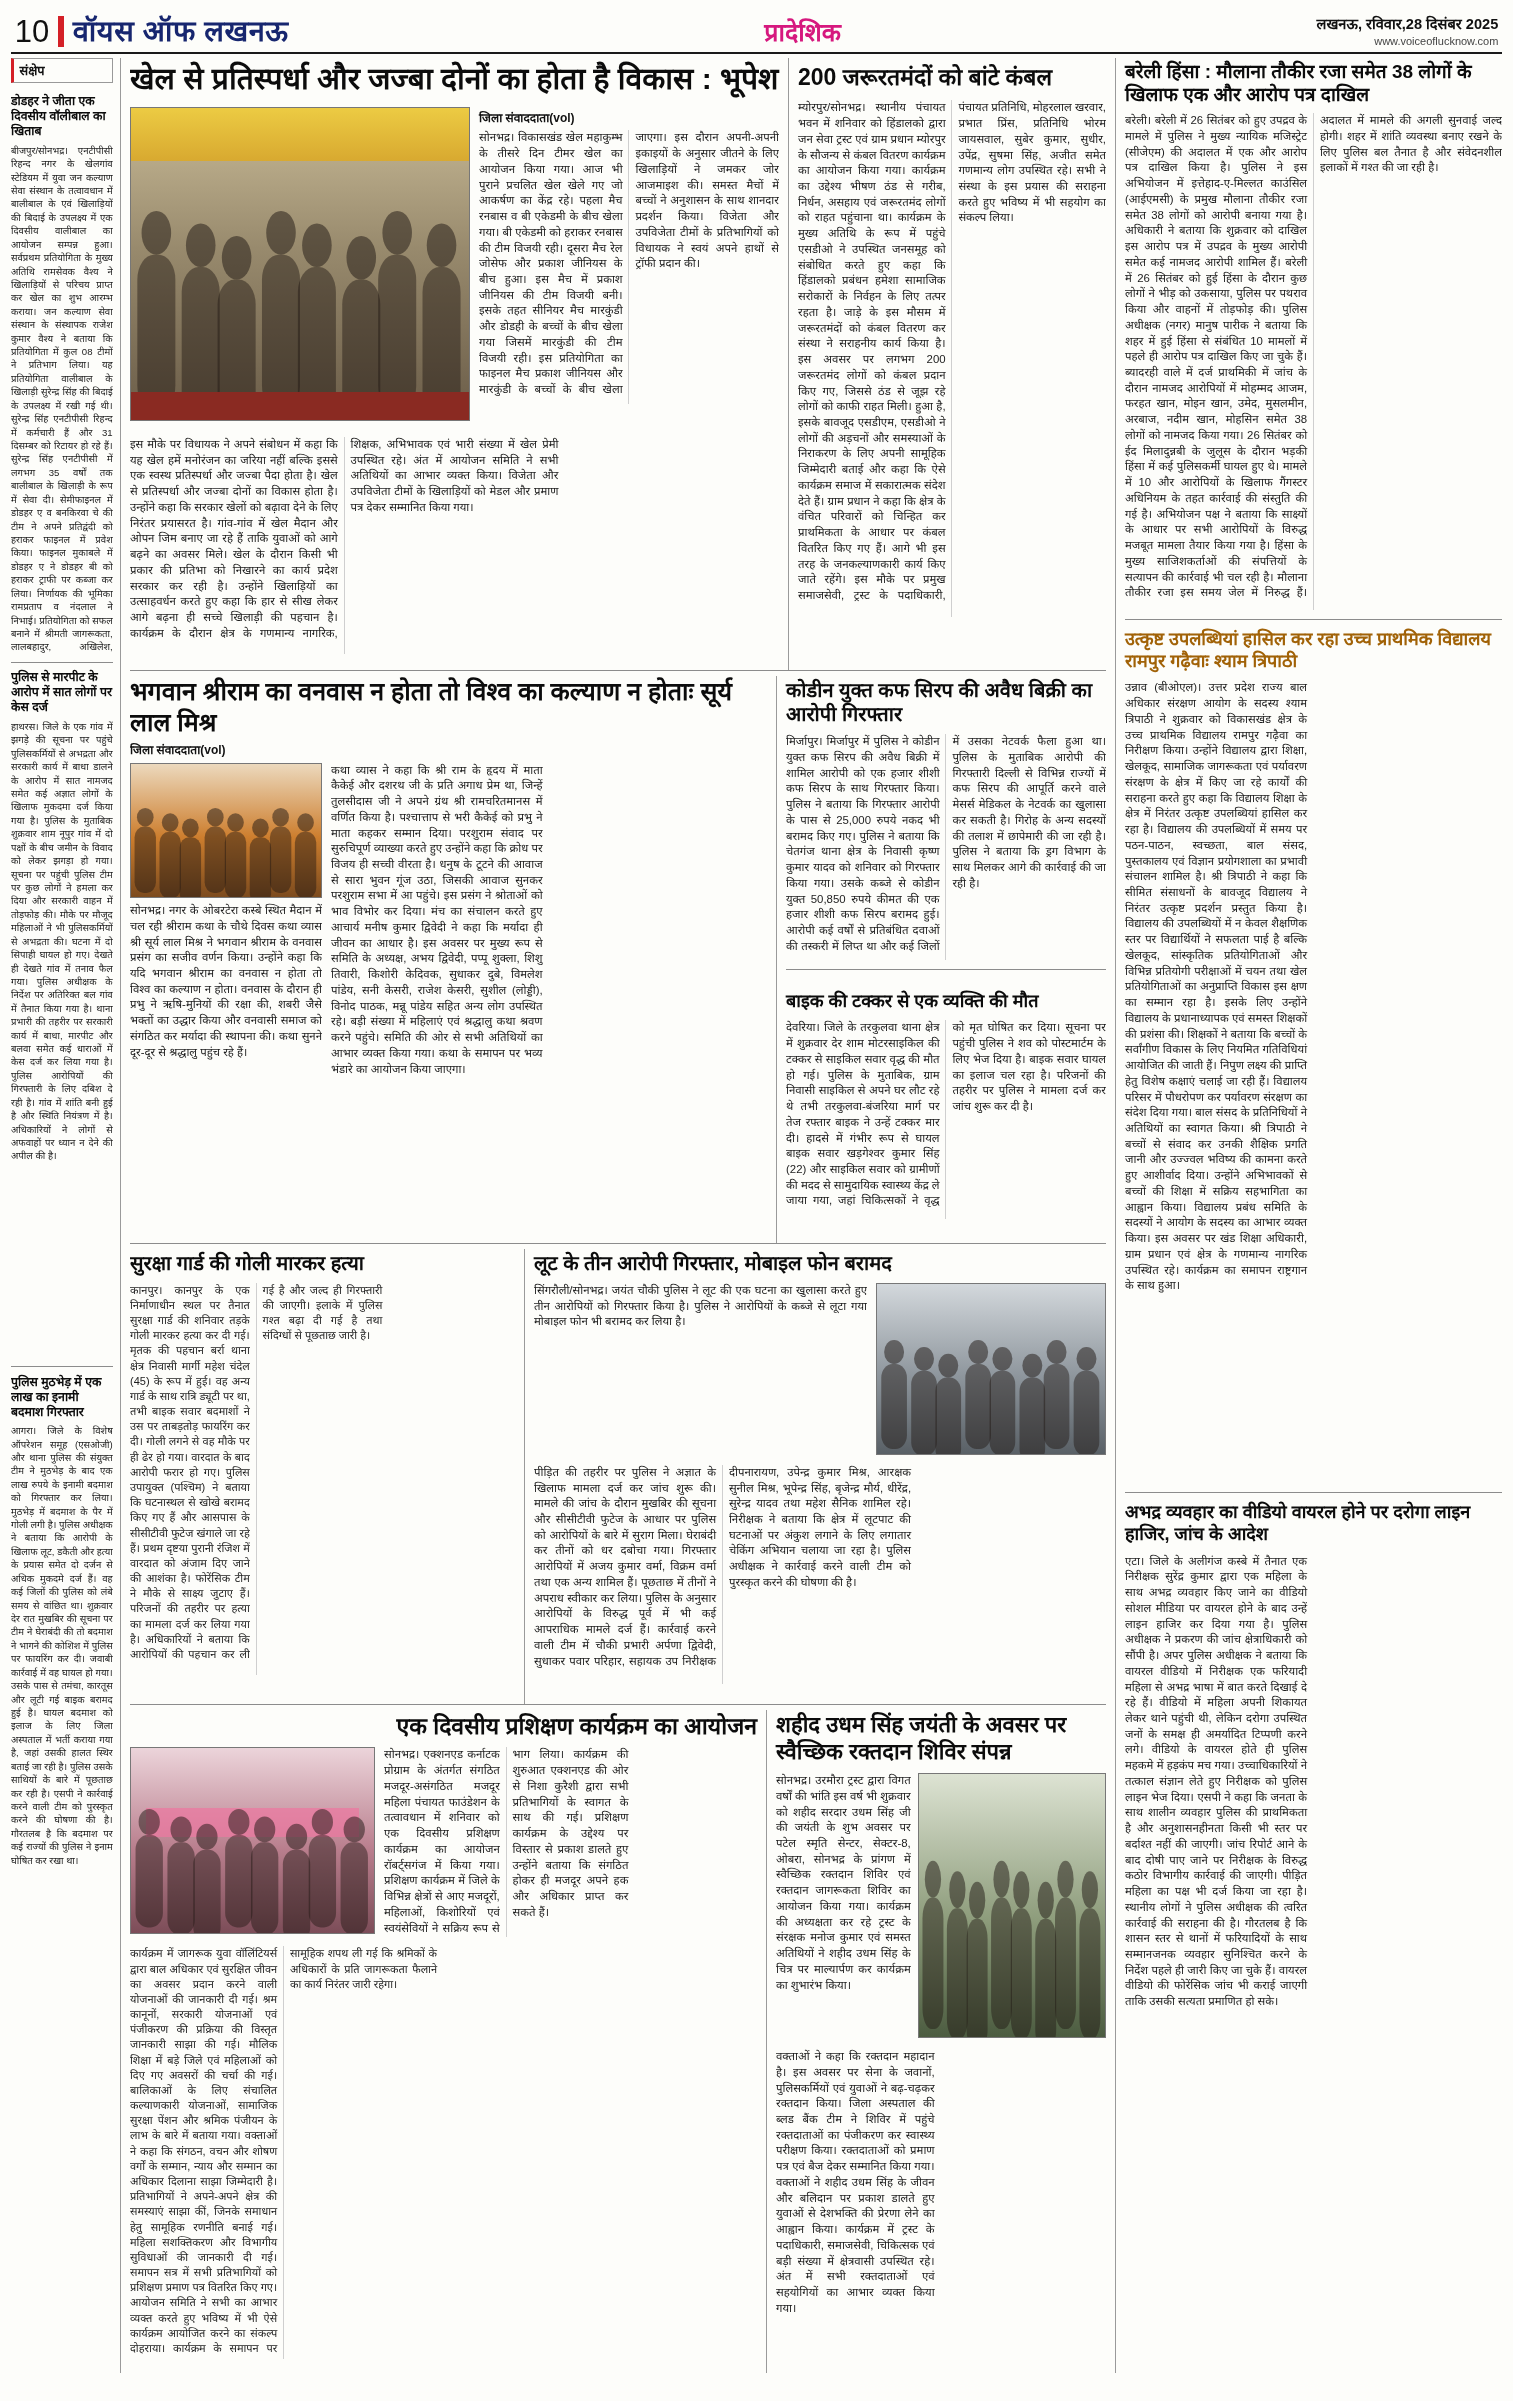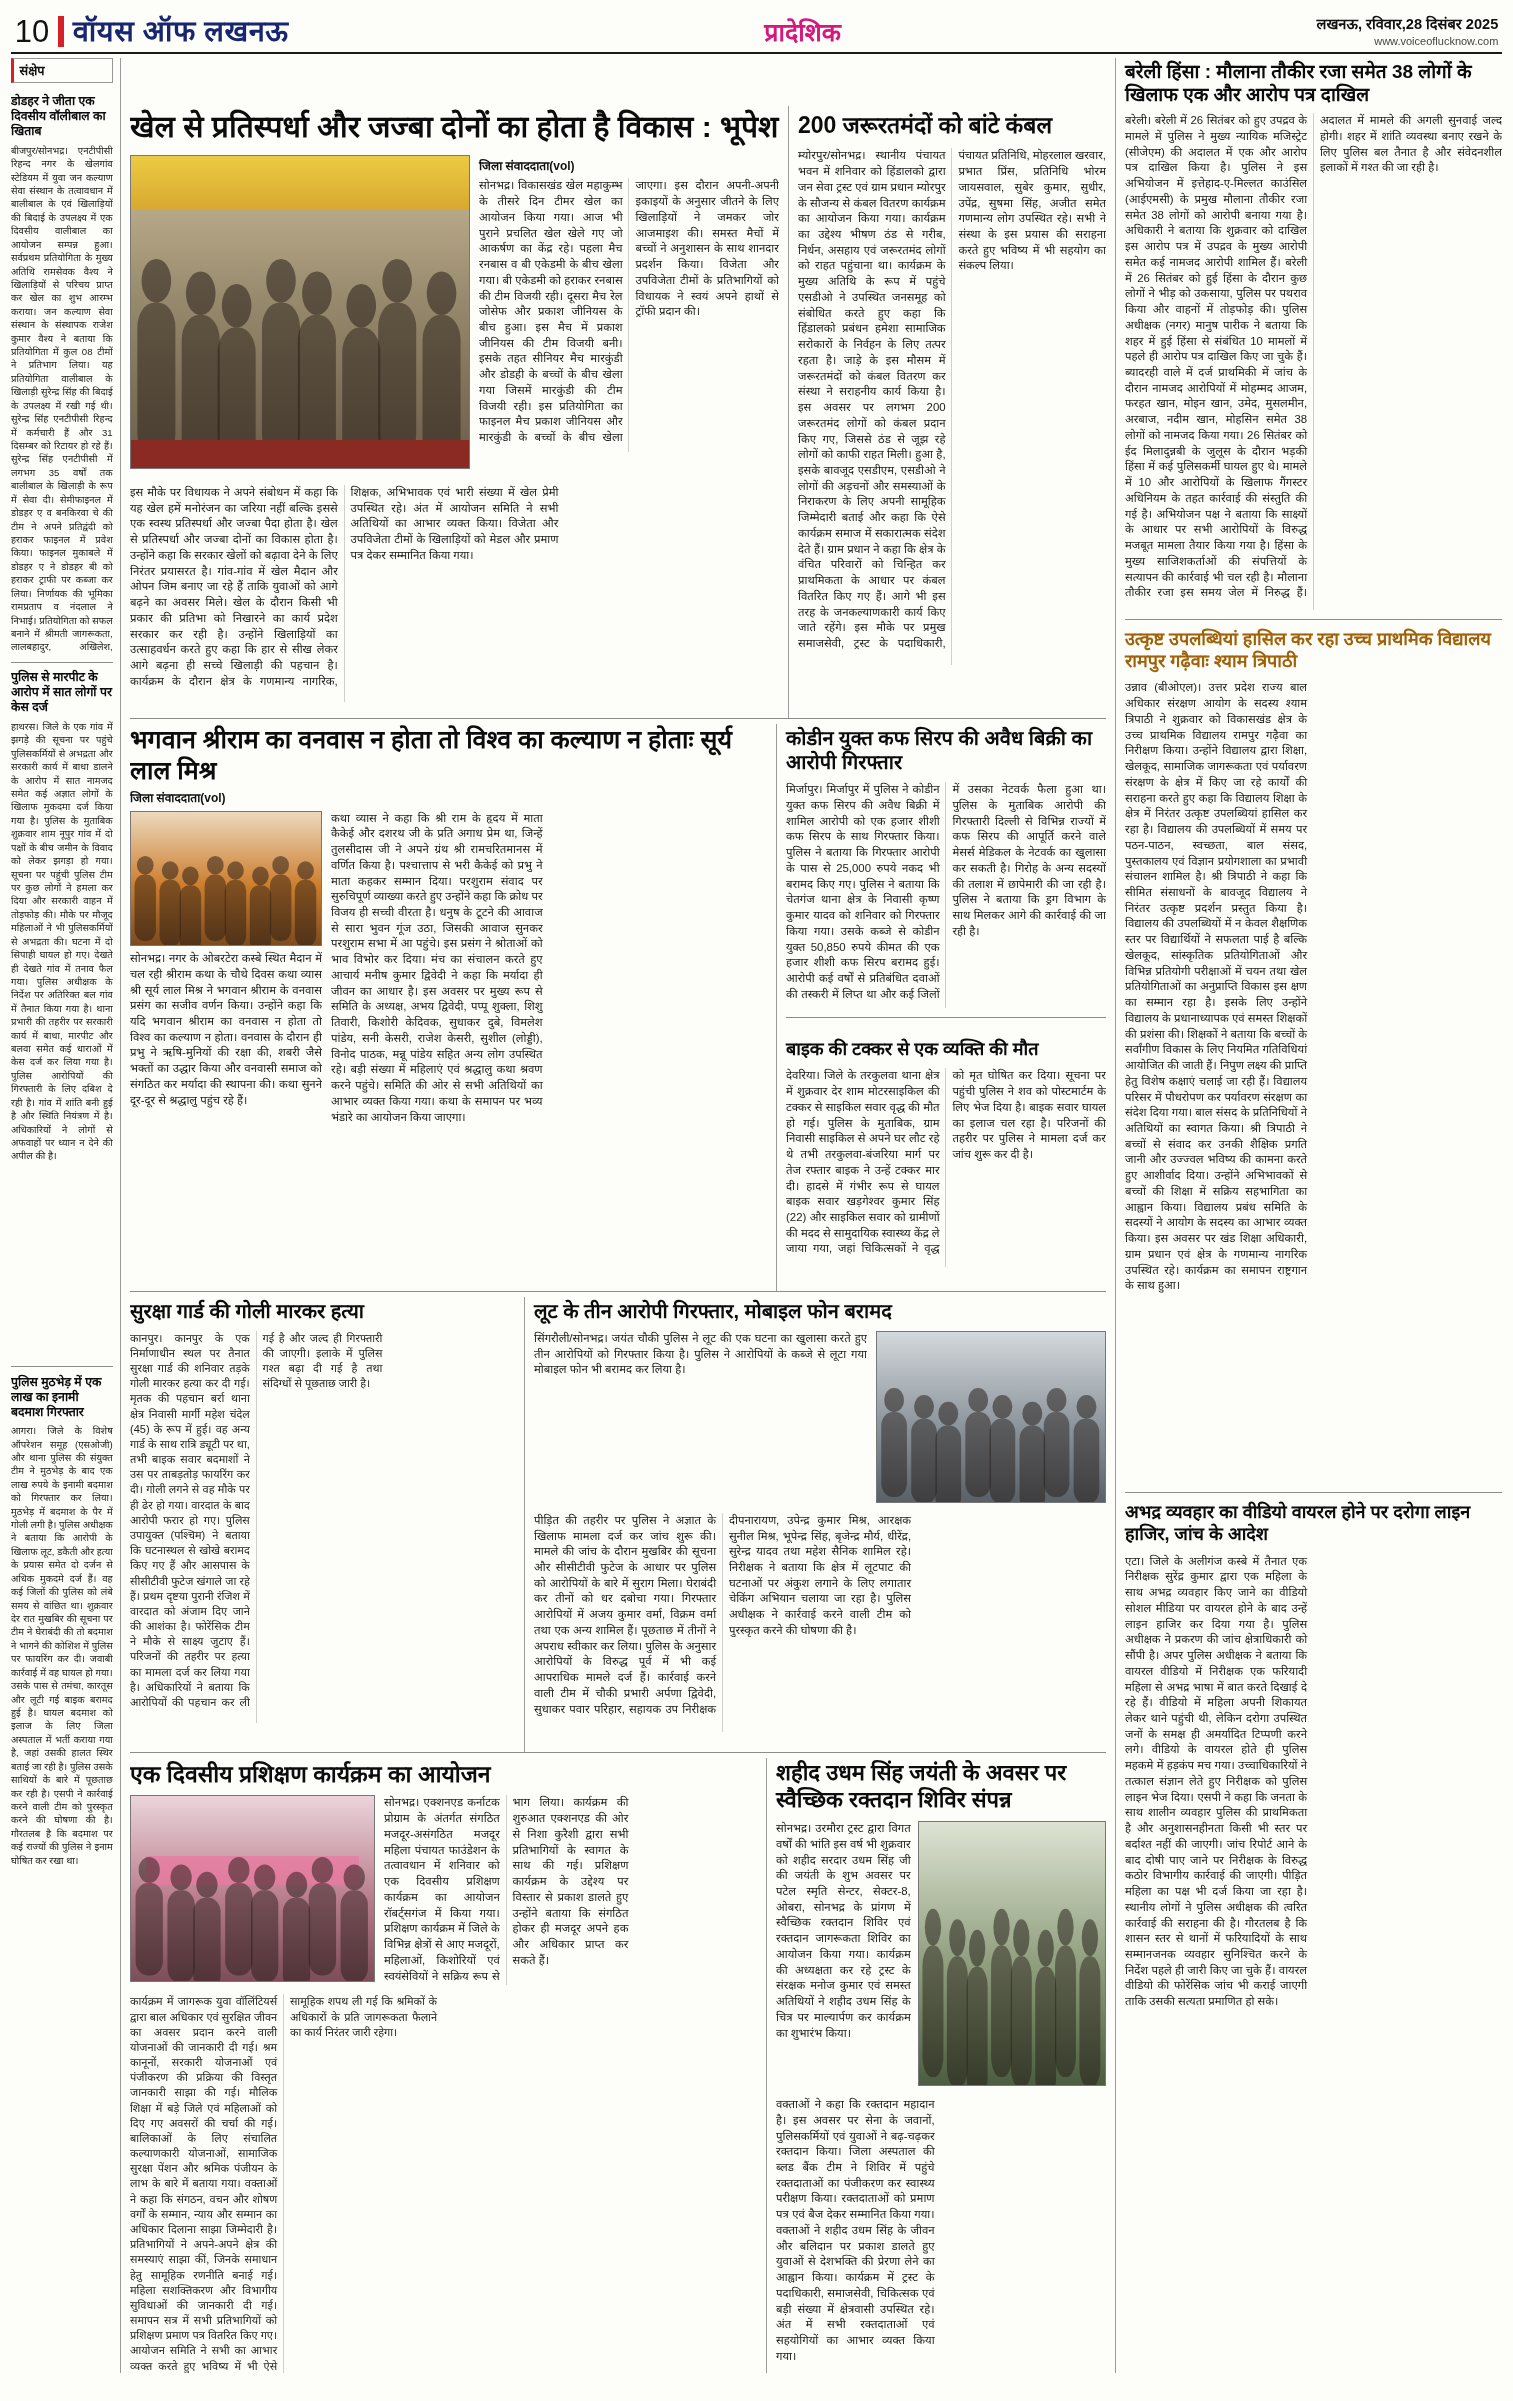--- a/index.html
+++ b/index.html
@@ -48,21 +48,21 @@
   .briefs-label { display:block; font-size:12.8px; font-weight:bold; color:#111; border:0.9px solid #999; border-left:3.7px solid #d42027; padding:2.7px 5.5px; margin-bottom:7.3px; }
   .brief { padding:3.7px 0 7.3px; }
   .brief + .brief { border-top:1.4px solid #8c8c8c; padding-top:7.3px; }
   .brief .hd { font-size:12.3px; margin-bottom:4.6px; }
   .brief .bd { font-size:9.6px; line-height:1.4; }
   .brief-bd-1 { height:511px; }
   .brief-bd-2 { height:639px; }
   .brief-bd-3 { height:867px; }
 
   
-  .lead-row { height:612px; display:flex; overflow:hidden;margin-top:48px; }
+  .lead-row { height:612px; display:flex; overflow:hidden; }
   .lead-article { flex:1; min-width:0; padding:1.8px 9px 3.7px 0; }
   .lead-h { font-size:30px; margin:1.8px 0 9px; }
   .lead-top { display:flex; gap:9px; height:321px; }
   .ph-lead { width:340px; height:314px; }
   .lead-top-text { flex:1; min-width:0; }
   .lead-bd-top { height:274px; }
   .lead-bd-bottom { height:217px; margin-top:9px; }
   .kambal { width:318px; flex:0 0 318px; border-left:0.9px solid #9a9a9a; padding:1.8px 0 3.7px 9px; }
   .kambal .hd { font-size:23px; margin:3.7px 0 9px; }
   .kambal-bd { height:517px; }
@@ -89,21 +89,21 @@
   .loot { flex:1; min-width:0; border-left:0.9px solid #9a9a9a; padding-left:9px; }
   .loot .hd { font-size:20px; margin:1.8px 0 7.3px; }
   .loot-top { display:flex; gap:9px; height:173px; }
   .loot-left { flex:1; min-width:0; height:173px; }
   .ph-cool { width:230px; height:172px; }
   .loot-right { flex:1; min-width:0; height:173px; }
   .loot-bottom { height:219px; margin-top:9px; }
 
   .band4 { height:674px; display:flex; overflow:hidden; padding-top:5.5px; }
   .training { flex:1; min-width:0; padding-right:9px; }
-  .training .hd { font-size:23px; margin:1.8px 0 7.3px; text-align:left; }
+  .training .hd { font-size:23px; margin:1.8px 0 7.3px; text-align:right; }
   .training-top { display:flex; gap:9px; height:190px; }
   .ph-pink { width:245px; height:187px; }
   .training-top .bd { flex:1; min-width:0; height:190px; }
   .training-bottom { height:413px; margin-top:9px; font-size:11px; }
   .blood { width:340px; flex:0 0 340px; border-left:0.9px solid #9a9a9a; padding-left:9px; }
   .blood .hd { font-size:22px; margin:1.8px 0 7.3px; }
   .blood-top { display:flex; gap:7.3px; height:267px; }
   .blood-top .bd { flex:1; min-width:0; height:267px; }
   .ph-green { width:188px; height:265px; }
   .blood-bottom { height:290px; margin-top:9px; }

